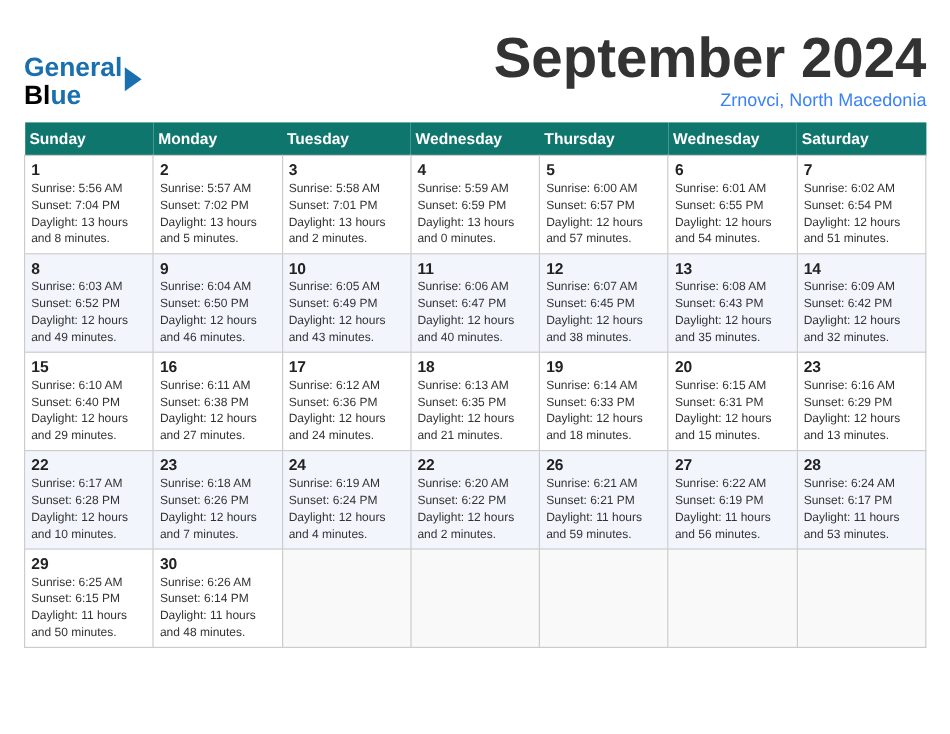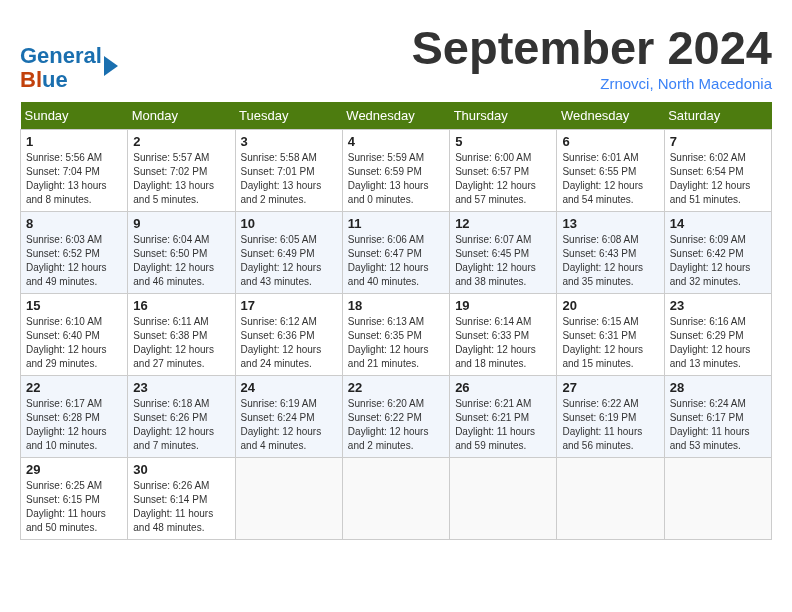--- a/index.html
+++ b/index.html
@@ -49,26 +49,26 @@
     .location {
       font-size: 15px;
       color: #3b82f6;
     }
     table {
       width: 100%;
       border-collapse: collapse;
       font-size: 11px;
     }
     thead tr th {
-      background-color: #4d7c0f;
+      background-color: #0f766e;
       color: #fff;
       padding: 6px 4px;
       text-align: left;
       font-size: 13px;
-      font-weight: normal;
+      font-weight: bold;
     }
     tbody tr td {
       border: 1px solid #ccc;
       vertical-align: top;
       padding: 4px 5px;
       width: 14.28%;
       height: 80px;
       background: #fff;
     }
     tbody tr:nth-child(even) td {
@@ -89,21 +89,21 @@
     .empty-cell {
       background: #f9f9f9 !important;
     }
   </style>
 </head>
 <body>
 
 <div class="header">
   <div class="logo">
     <div>
-      <div class="logo-text"><span style="color:#1a6faf;font-weight:bold;font-size:22px;">General</span><br><span style="color:#c2410c;font-weight:bold;font-size:22px;">Bl</span><span style="color:#1a6faf;font-weight:bold;font-size:22px;">ue</span></div>
+      <div class="logo-text"><span style="color:#1a6faf;font-weight:bold;font-size:22px;">General</span><br><span style="color:#000000;font-weight:bold;font-size:22px;">Bl</span><span style="color:#1a6faf;font-weight:bold;font-size:22px;">ue</span></div>
     </div>
     <div class="logo-arrow"></div>
   </div>
   <div class="title-block">
     <div class="month-title">September 2024</div>
     <div class="location">Zrnovci, North Macedonia</div>
   </div>
 </div>
 
 <table>

